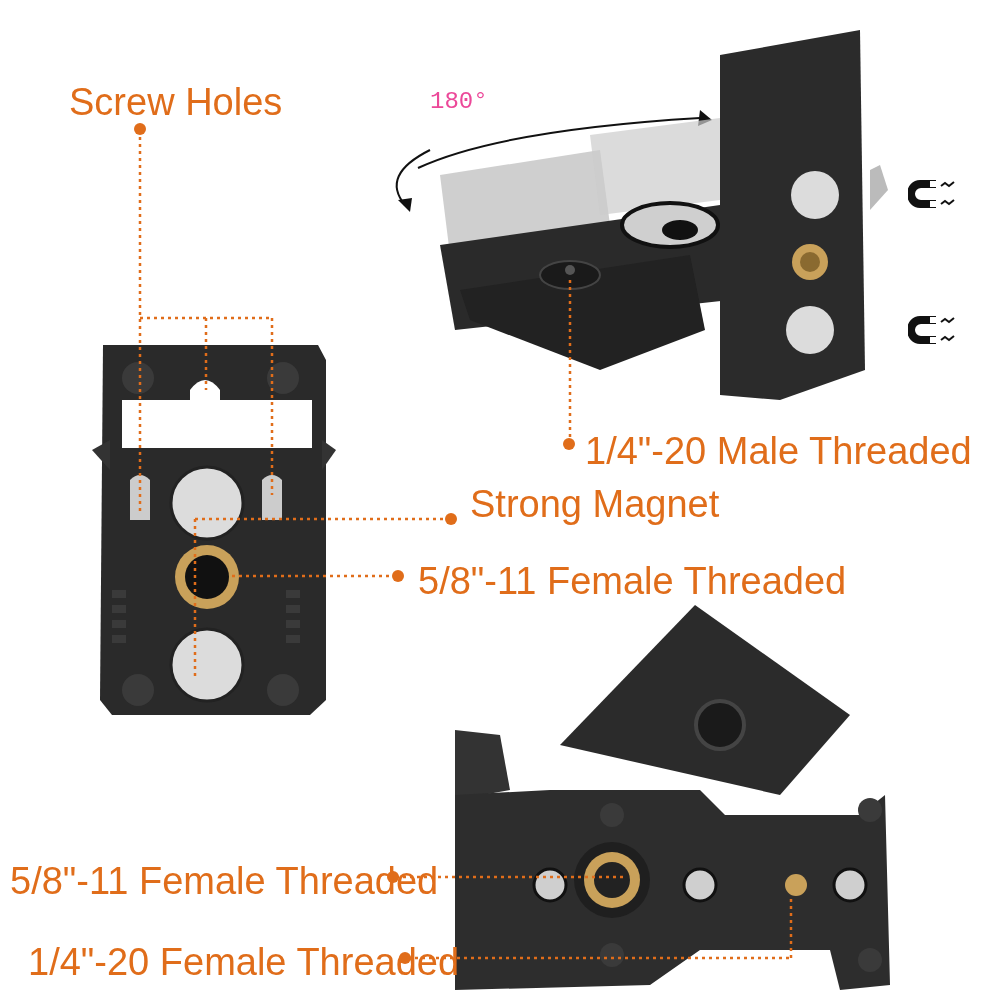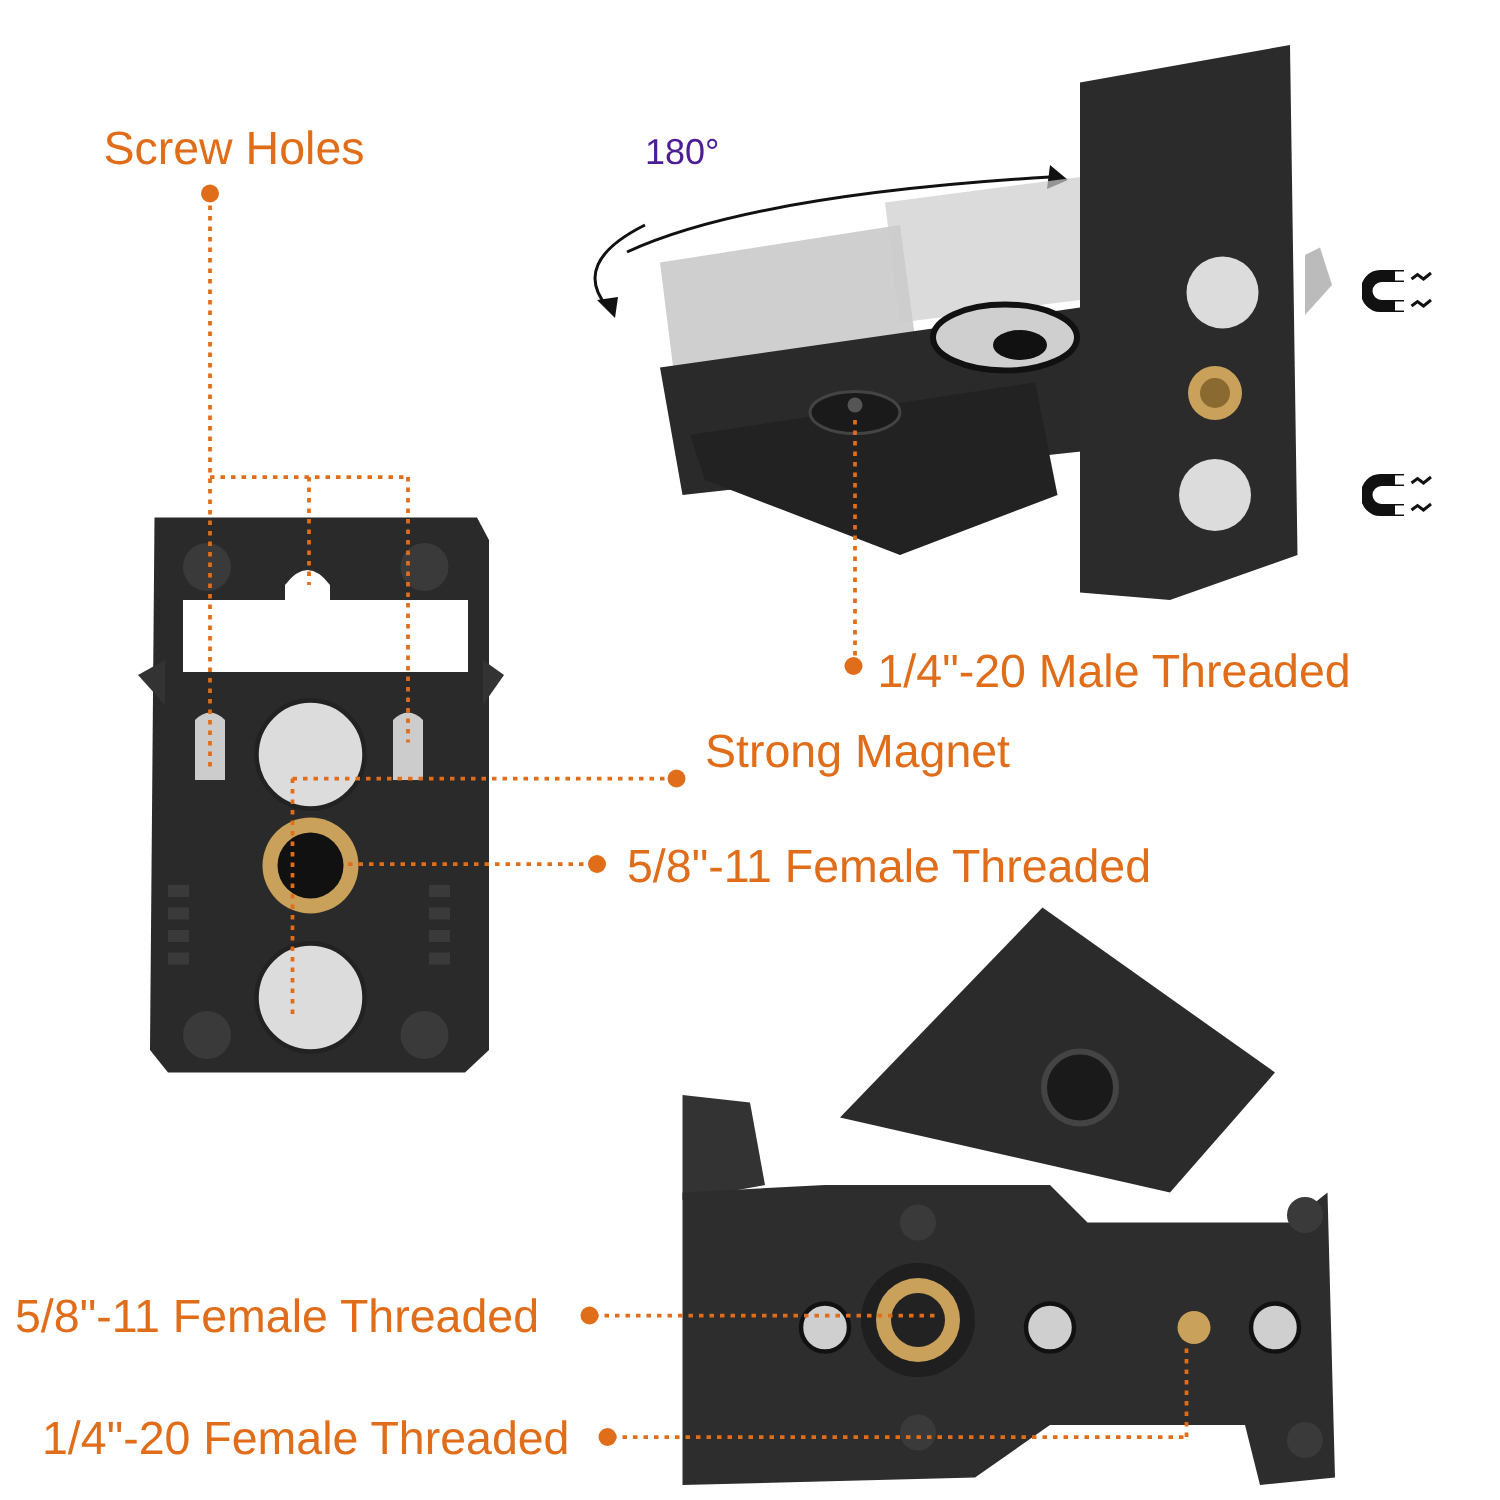--- a/index.html
+++ b/index.html
@@ -1,18 +1,18 @@
 <!DOCTYPE html>
 <html><head>
 <meta charset="utf-8">
 <style>
   html,body{margin:0;padding:0;background:#fff;}
   body{width:1000px;height:1000px;position:relative;overflow:hidden;font-family:"Liberation Sans",sans-serif;}
-  .label{position:absolute;color:#e06d1a;font-size:31px;white-space:nowrap;line-height:1;}
-  .deg{position:absolute;font-family:Liberation Sans, sans-serif;font-size:24px;color:#4c1d95;}
+  .label{position:absolute;color:#e06d1a;font-size:38px;white-space:nowrap;line-height:1;}
+  .deg{position:absolute;font-family:Liberation Mono, monospace;font-size:24px;color:#ec4899;}
   svg.layer{position:absolute;left:0;top:0;}
   .mag{position:absolute;}
 </style>
 </head>
 <body>
 
 <svg class="layer" width="1000" height="1000" viewBox="0 0 1000 1000">
 
   <g>
     <path d="M103 345 L318 345 L326 360 L326 700 L310 715 L112 715 L100 700 Z" fill="#2a2a2a"></path>

